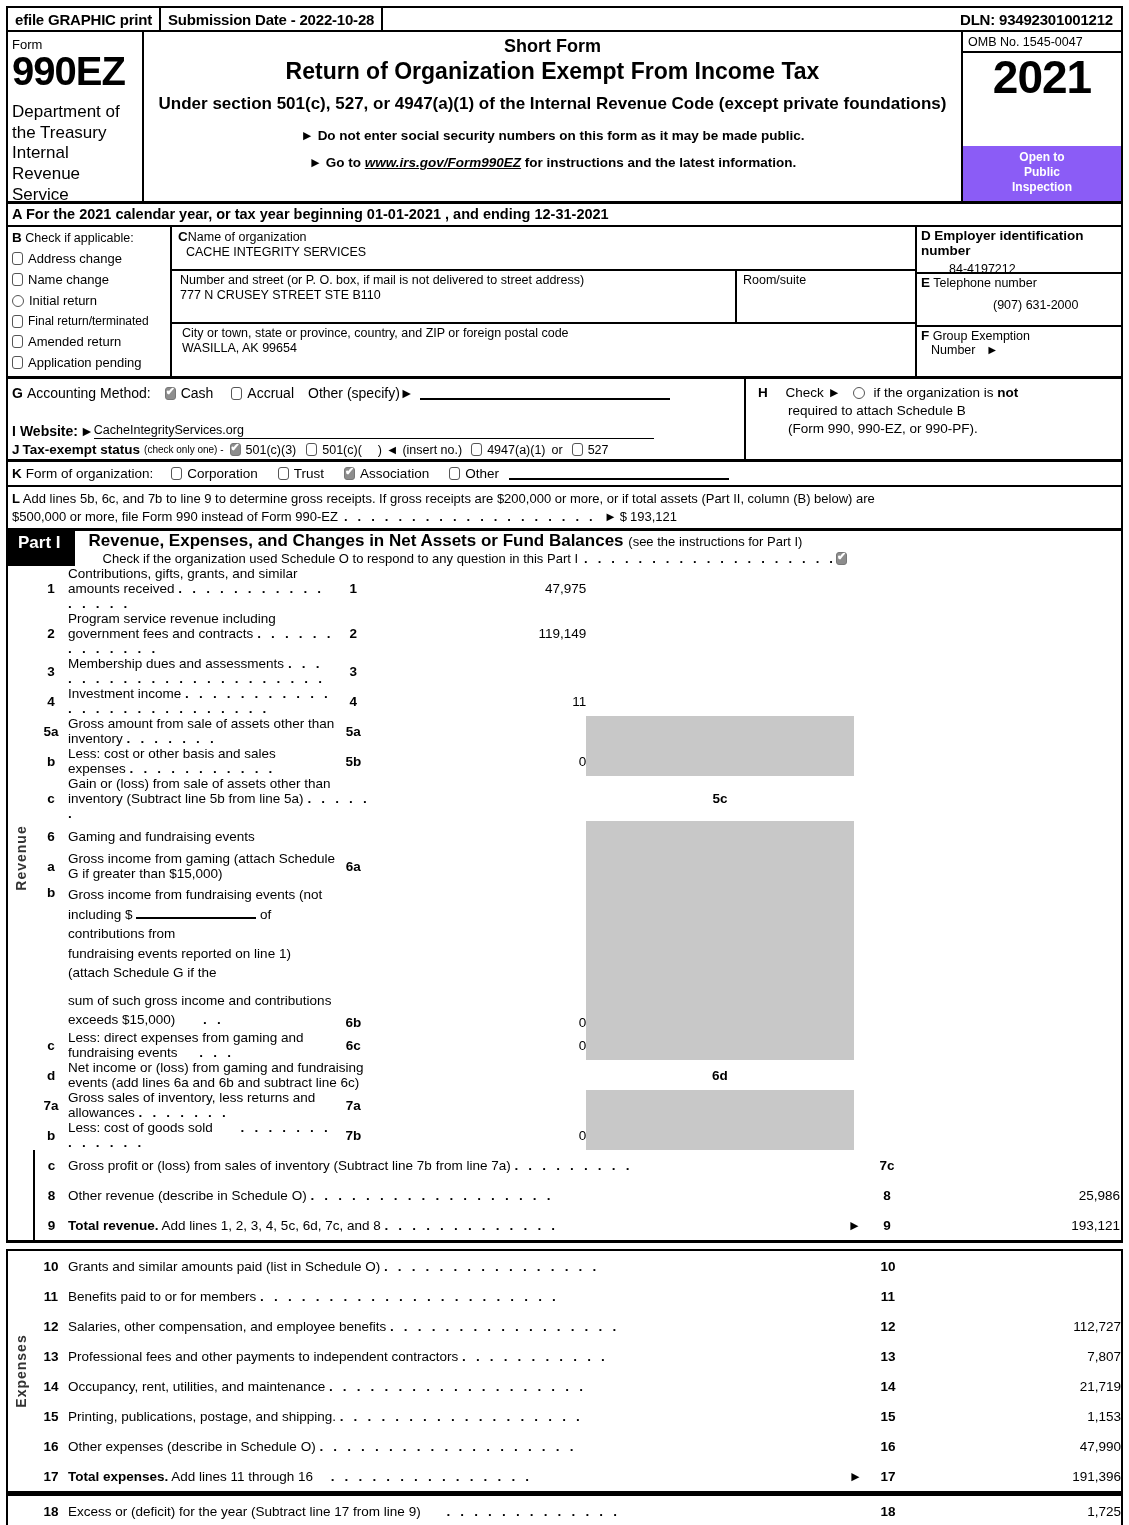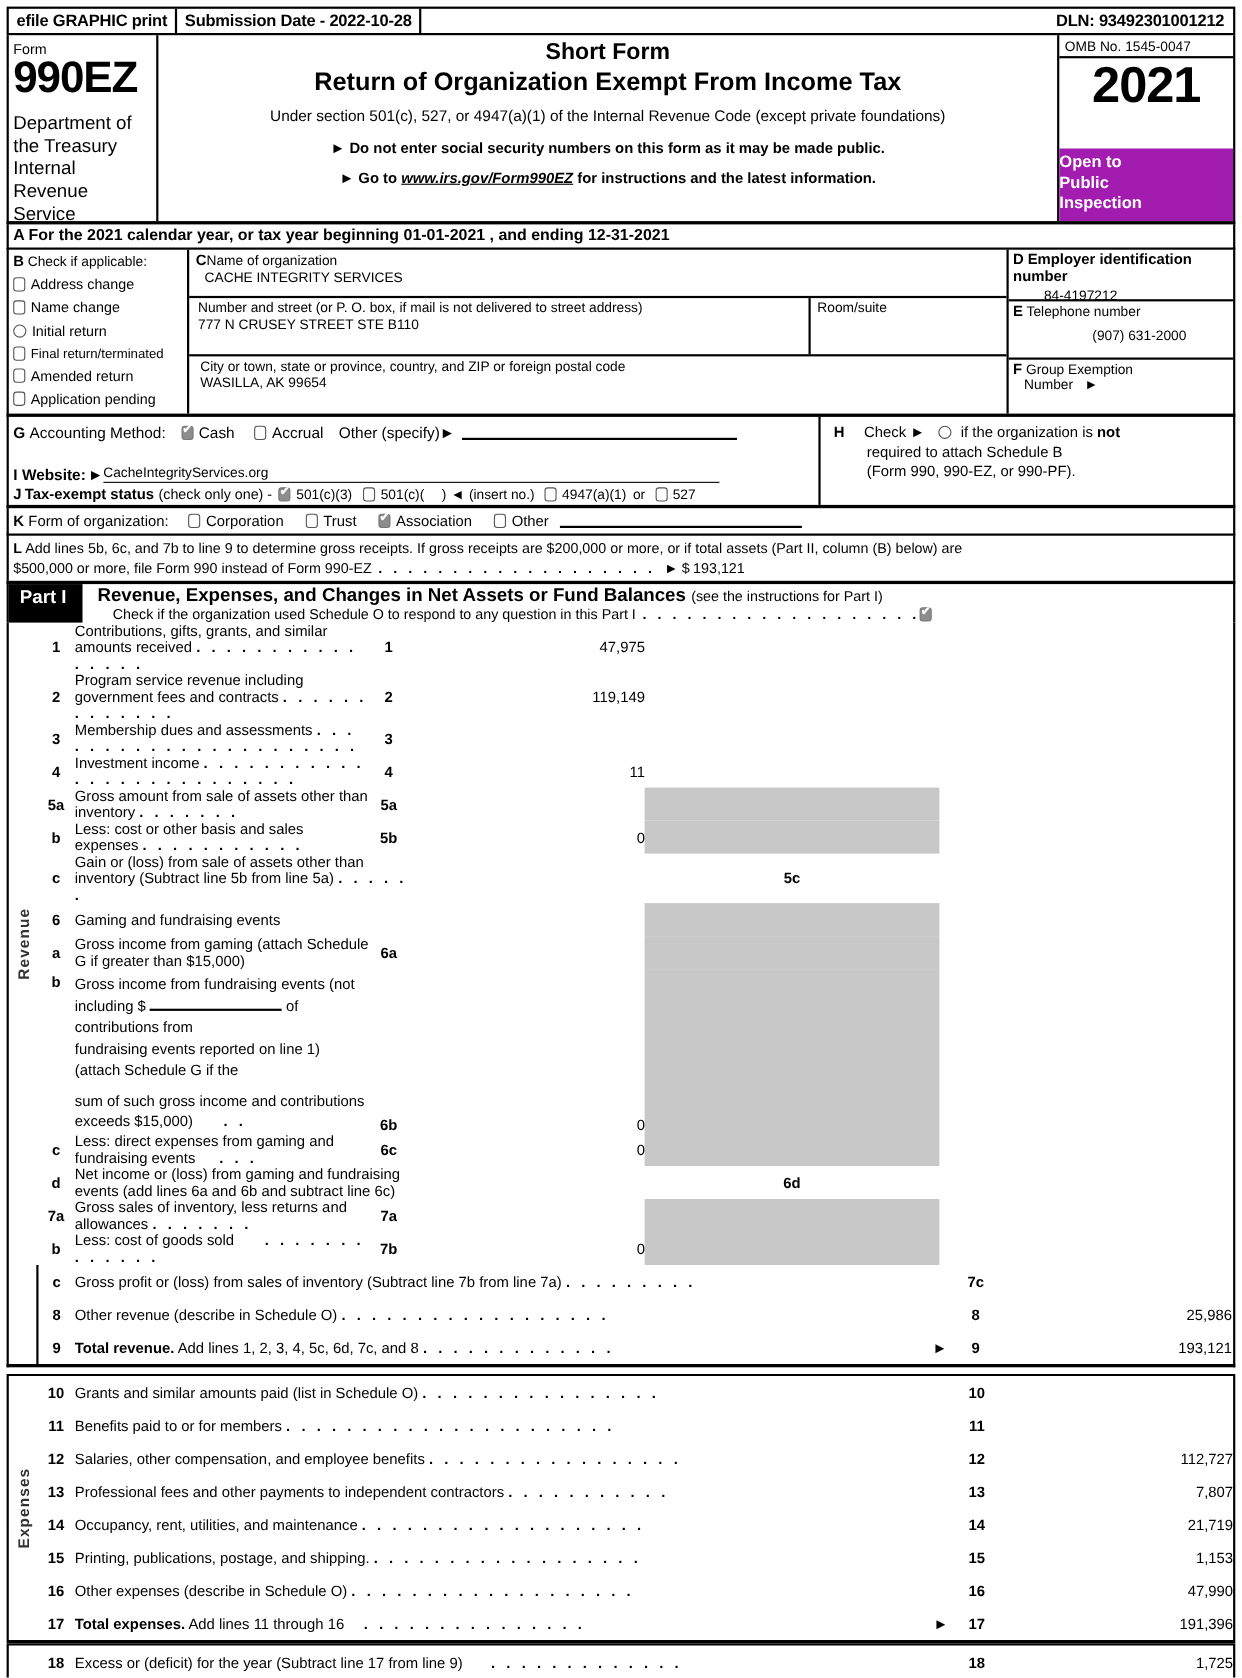--- a/index.html
+++ b/index.html
@@ -21,31 +21,31 @@
   .efilebar .cell.last { border-right:none; flex:1; justify-content:flex-end; padding-right:8px; }
 
   
   .masthead { display:flex; border-left:2px solid #000; border-right:2px solid #000;
               border-bottom:3px solid #000; height:172px; }
   .mh-left { width:136px; border-right:2px solid #000; padding:5px 6px 0 4px; }
   .mh-left .formword { font-size:13px; }
   .mh-left .formno { font-size:40px; font-weight:bold; line-height:1.05; letter-spacing:-1px; margin-top:-2px;}
   .mh-left .dept { font-size:17px; line-height:1.22; margin-top:10px; }
   .mh-mid { flex:1; text-align:center; padding-top:4px; }
-  .mh-mid .t1 { font-size:21px; font-weight:bold; color:#000; }
+  .mh-mid .t1 { font-size:18px; font-weight:bold; color:#000; }
   .mh-mid .t2 { font-size:23px; font-weight:bold; margin-top:1px; }
-  .mh-mid .t3 { font-size:14px; font-weight:normal; margin-top:9px; }
+  .mh-mid .t3 { font-size:17px; font-weight:bold; margin-top:9px; }
   .mh-mid .t4 { font-size:13.5px; font-weight:bold; margin-top:14px; }
   .mh-mid .t5 { font-size:13.5px; font-weight:bold; margin-top:12px; }
   .mh-mid .t5 a, .mh-mid .lnk { text-decoration:underline; font-style:italic; }
   .mh-right { width:160px; border-left:2px solid #000; display:flex; flex-direction:column; }
   .mh-right .omb { font-size:12.5px; padding:3px 0 2px 5px; border-bottom:2px solid #000; }
   .mh-right .yr { font-size:46px; font-weight:bold; text-align:center; line-height:1.08; letter-spacing:-1px; }
-  .mh-right .openbox { background:#a21caf; color:#fff; font-weight:bold;
-                       font-size:15px; line-height:1.25; padding:4px 0 6px; margin-top:auto; }
+  .mh-right .openbox { background:#8b5cf6; color:#fff; text-align:center; font-weight:bold;
+                       font-size:12px; line-height:1.25; padding:4px 0 6px; margin-top:auto; }
 
   
   .lineA { border-left:2px solid #000; border-right:2px solid #000; border-bottom:2px solid #000;
            font-size:14.5px; font-weight:bold; padding:2px 0 3px 4px; }
   .lineA .ltr { font-weight:bold; }
   .lineA .nm { font-weight:bold; }
 
   
   .bcd { display:flex; border-left:2px solid #000; border-right:2px solid #000; border-bottom:3px solid #000; }
   .colB { width:162px; padding:3px 4px 4px 4px; border-right:0; }
@@ -87,21 +87,21 @@
   .gh { display:flex; border-left:2px solid #000; border-right:2px solid #000; border-bottom:3px solid #000; }
   .gcol { flex:1; border-right:2px solid #000; padding:4px 0 2px 4px; }
   .hcol { width:375px; padding:5px 0 2px 12px; font-size:13.5px; line-height:1.35; }
   .gline { display:flex; align-items:center; font-size:14px; margin-top:2px; }
   .gline .ltr { font-weight:bold; margin-right:4px; }
   .gline .uline { border-bottom:2px solid #000; flex:1; height:14px; margin-left:6px; max-width:250px; }
   .website { font-size:14px; margin-top:22px; display:flex; align-items:flex-end; }
   .website .u { border-bottom:1.5px solid #000; font-size:12.5px; flex:1; max-width:560px; padding-bottom:1px;}
   .jline { font-size:12.5px; margin-top:3px; display:flex; align-items:center; flex-wrap:wrap; }
   .jline b { font-size:13.5px; }
-  .tiny { font-size:13px;text-align:right; }
+  .tiny { font-size:10px;text-align:right; }
 
   
   .krow { display:flex; align-items:center; border-left:2px solid #000; border-right:2px solid #000;
           border-bottom:2px solid #000; padding:4px 0 4px 4px; font-size:13.5px; }
   .krow .uline { border-bottom:2px solid #000; flex:1; height:13px; margin-left:10px; }
 
   
   .lrow { border-left:2px solid #000; border-right:2px solid #000; padding:3px 4px 3px 4px; font-size:13px;
           line-height:1.35; }
 

